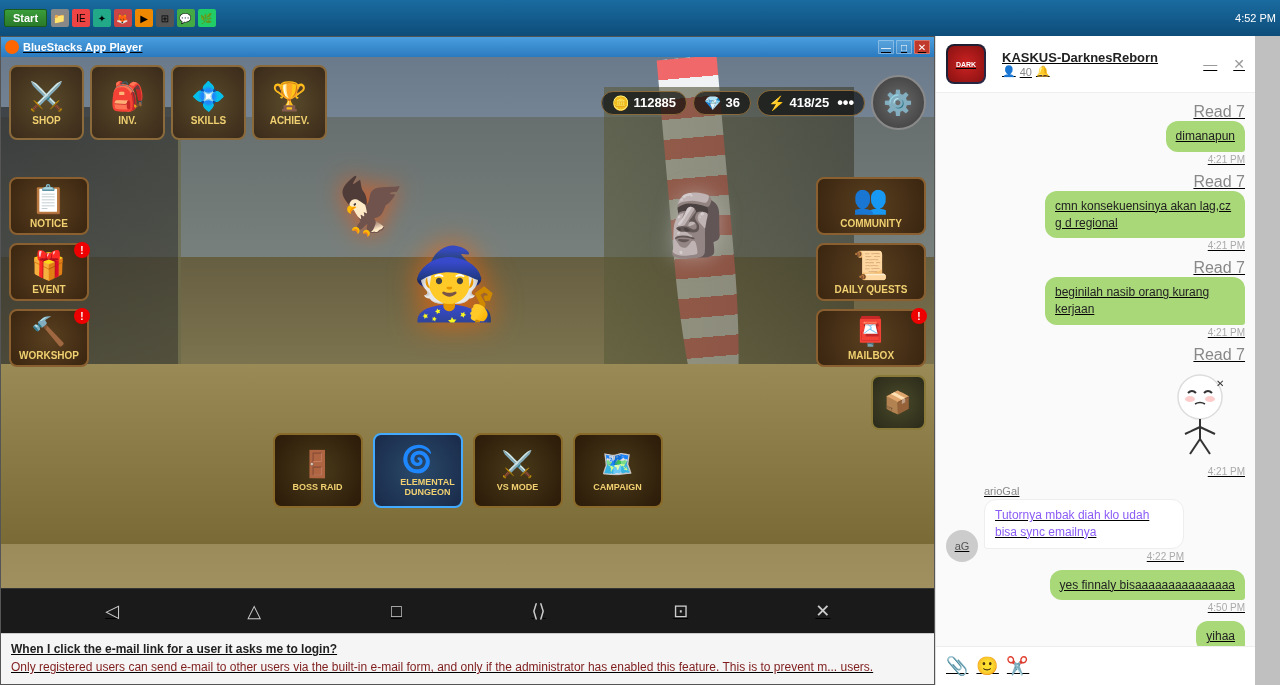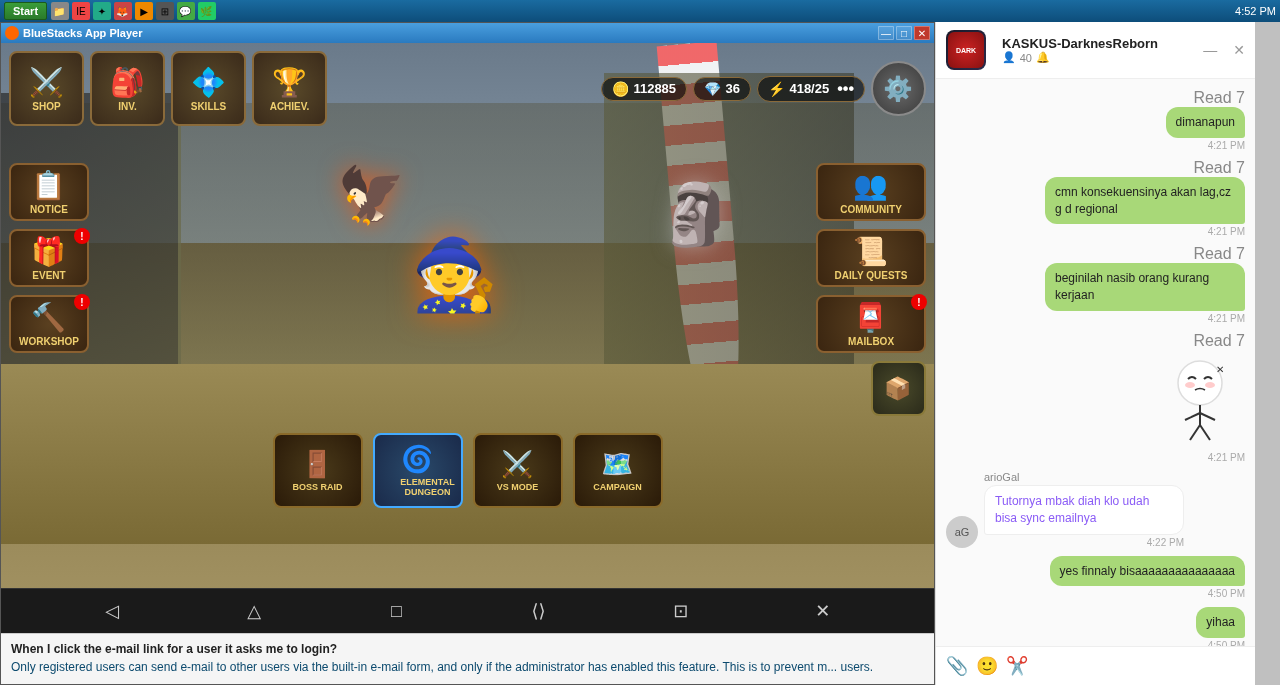--- a/index.html
+++ b/index.html
@@ -1,27 +1,27 @@
 <!DOCTYPE html>
 <html><head>
   <meta charset="utf-8">
   <style>
     * { margin: 0; padding: 0; box-sizing: border-box; }
     body { width: 1280px; height: 685px; overflow: hidden; background: #c0c0c0; font-family: 'Segoe UI', Arial, sans-serif; display: flex; flex-direction: column; }
 
     
-    .taskbar { height: 22px; background: linear-gradient(to bottom, #1a6ba0, #0d4d7a); display: flex; align-items: center; justify-content: space-between; padding: 2px 4px; flex-shrink: 0; }
+    .taskbar { height: 36px; background: linear-gradient(to bottom, #1a6ba0, #0d4d7a); display: flex; align-items: center; justify-content: space-between; padding: 2px 4px; flex-shrink: 0; }
     .taskbar-left { display: flex; align-items: center; gap: 4px; }
     .start-btn { background: linear-gradient(to bottom, #3a9d3a, #2a7a2a); color: white; font-size: 11px; font-weight: bold; padding: 2px 8px; border: 1px solid #1a5a1a; cursor: pointer; border-radius: 2px; }
     .taskbar-icons { display: flex; gap: 3px; }
     .taskbar-icon { width: 18px; height: 18px; background: #888; border-radius: 2px; display: flex; align-items: center; justify-content: center; font-size: 10px; }
     .taskbar-right { display: flex; align-items: center; gap: 6px; color: white; font-size: 11px; }
 
     
-    .main-content { display: flex; flex: 1; overflow: hidden; }
+    .main-content { display: flex; flex: 1; overflow: hidden; text-decoration: underline; }
 
     
     .bluestacks { width: 935px; height: 100%; display: flex; flex-direction: column; background: #2a2a2a; border: 1px solid #555; flex-shrink: 0; }
     .bluestacks-titlebar { height: 20px; background: linear-gradient(to bottom, #4a9fdf, #2a7abf); display: flex; align-items: center; justify-content: space-between; padding: 0 4px; }
     .bluestacks-title { color: white; font-size: 11px; font-weight: bold; display: flex; align-items: center; gap: 4px; }
     .bluestacks-logo { width: 14px; height: 14px; background: #ff6600; border-radius: 50%; display: inline-block; }
     .bluestacks-controls { display: flex; gap: 2px; }
     .bluestacks-btn { width: 16px; height: 14px; display: flex; align-items: center; justify-content: center; font-size: 10px; color: white; border: 1px solid rgba(255,255,255,0.3); cursor: pointer; border-radius: 1px; background: rgba(255,255,255,0.1); }
     .bluestacks-btn.close { background: #c0392b; }
 
@@ -54,21 +54,21 @@
     .action-btn .act-icon { font-size: 26px; }
     .action-btn.highlight { border-color: #4af; background: radial-gradient(circle, #2a4a6a, #1a2a4a); }
 
     
     .android-bar { height: 45px; background: #1a1a1a; display: flex; align-items: center; justify-content: space-around; padding: 0 40px; border-top: 1px solid #333; }
     .android-btn { color: #ccc; font-size: 18px; cursor: pointer; width: 40px; height: 30px; display: flex; align-items: center; justify-content: center; }
 
     
     .faq-bar { background: #f5f5f5; border-top: 1px solid #ccc; padding: 8px 10px; font-size: 12px; color: #333; flex-shrink: 0; }
     .faq-bar .faq-q { font-weight: bold; color: #222; margin-bottom: 3px; }
-    .faq-bar .faq-a { color: #0c4a6e; line-height: 1.4; }
+    .faq-bar .faq-a { color: #7f1d1d; line-height: 1.4; }
 
     
     .chat-panel { width: 320px; height: 100%; background: white; display: flex; flex-direction: column; border-left: 1px solid #ddd; }
     .chat-header { background: white; padding: 8px 10px; display: flex; align-items: center; gap: 16px; border-bottom: 1px solid #eee; flex-shrink: 0; }
     .chat-close { margin-left: auto; cursor: pointer; color: #999; font-size: 14px; }
     .chat-minimize { cursor: pointer; color: #999; font-size: 14px; margin-left: 4px; }
     .group-avatar { width: 40px; height: 40px; border-radius: 8px; background: linear-gradient(135deg, #1a1a2a, #2a2a4a); display: flex; align-items: center; justify-content: center; overflow: hidden; flex-shrink: 0; }
     .group-avatar-inner { width: 36px; height: 36px; background: radial-gradient(circle, #cc2222, #881111); border-radius: 6px; display: flex; align-items: center; justify-content: center; color: white; font-size: 9px; font-weight: bold; text-align: center; }
     .chat-header-info { flex: 1; }
     .chat-group-name { font-size: 13px; font-weight: bold; color: #222; }

